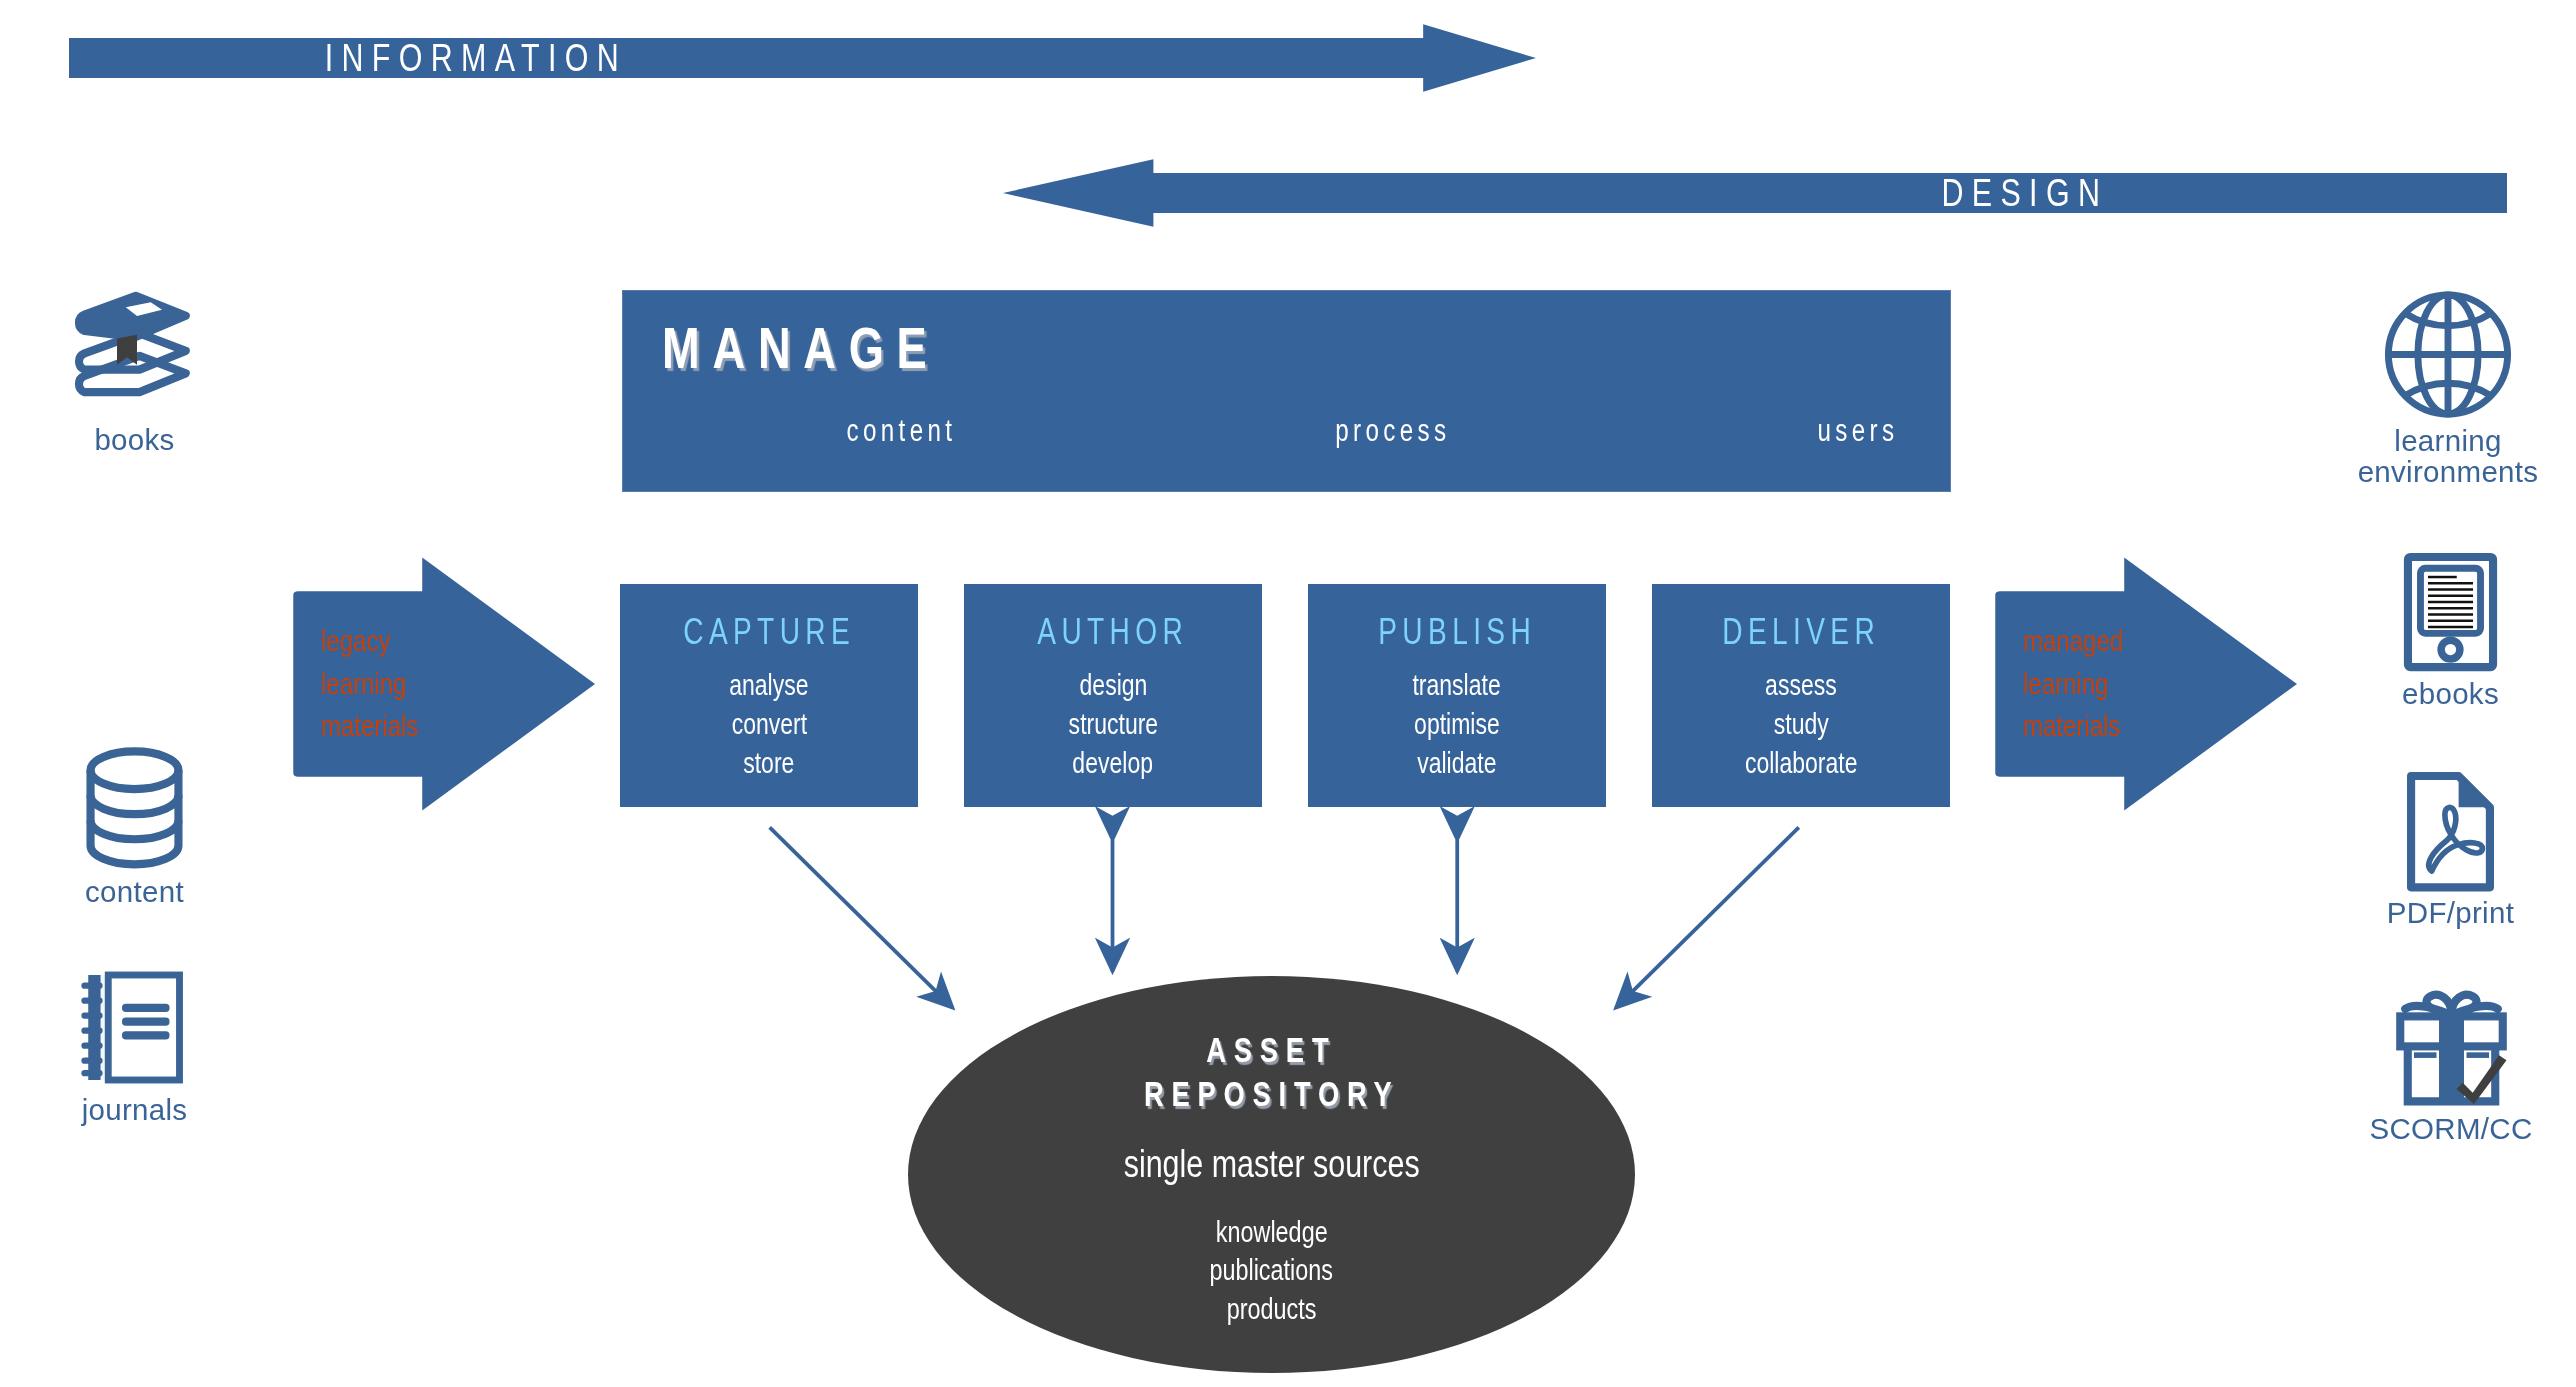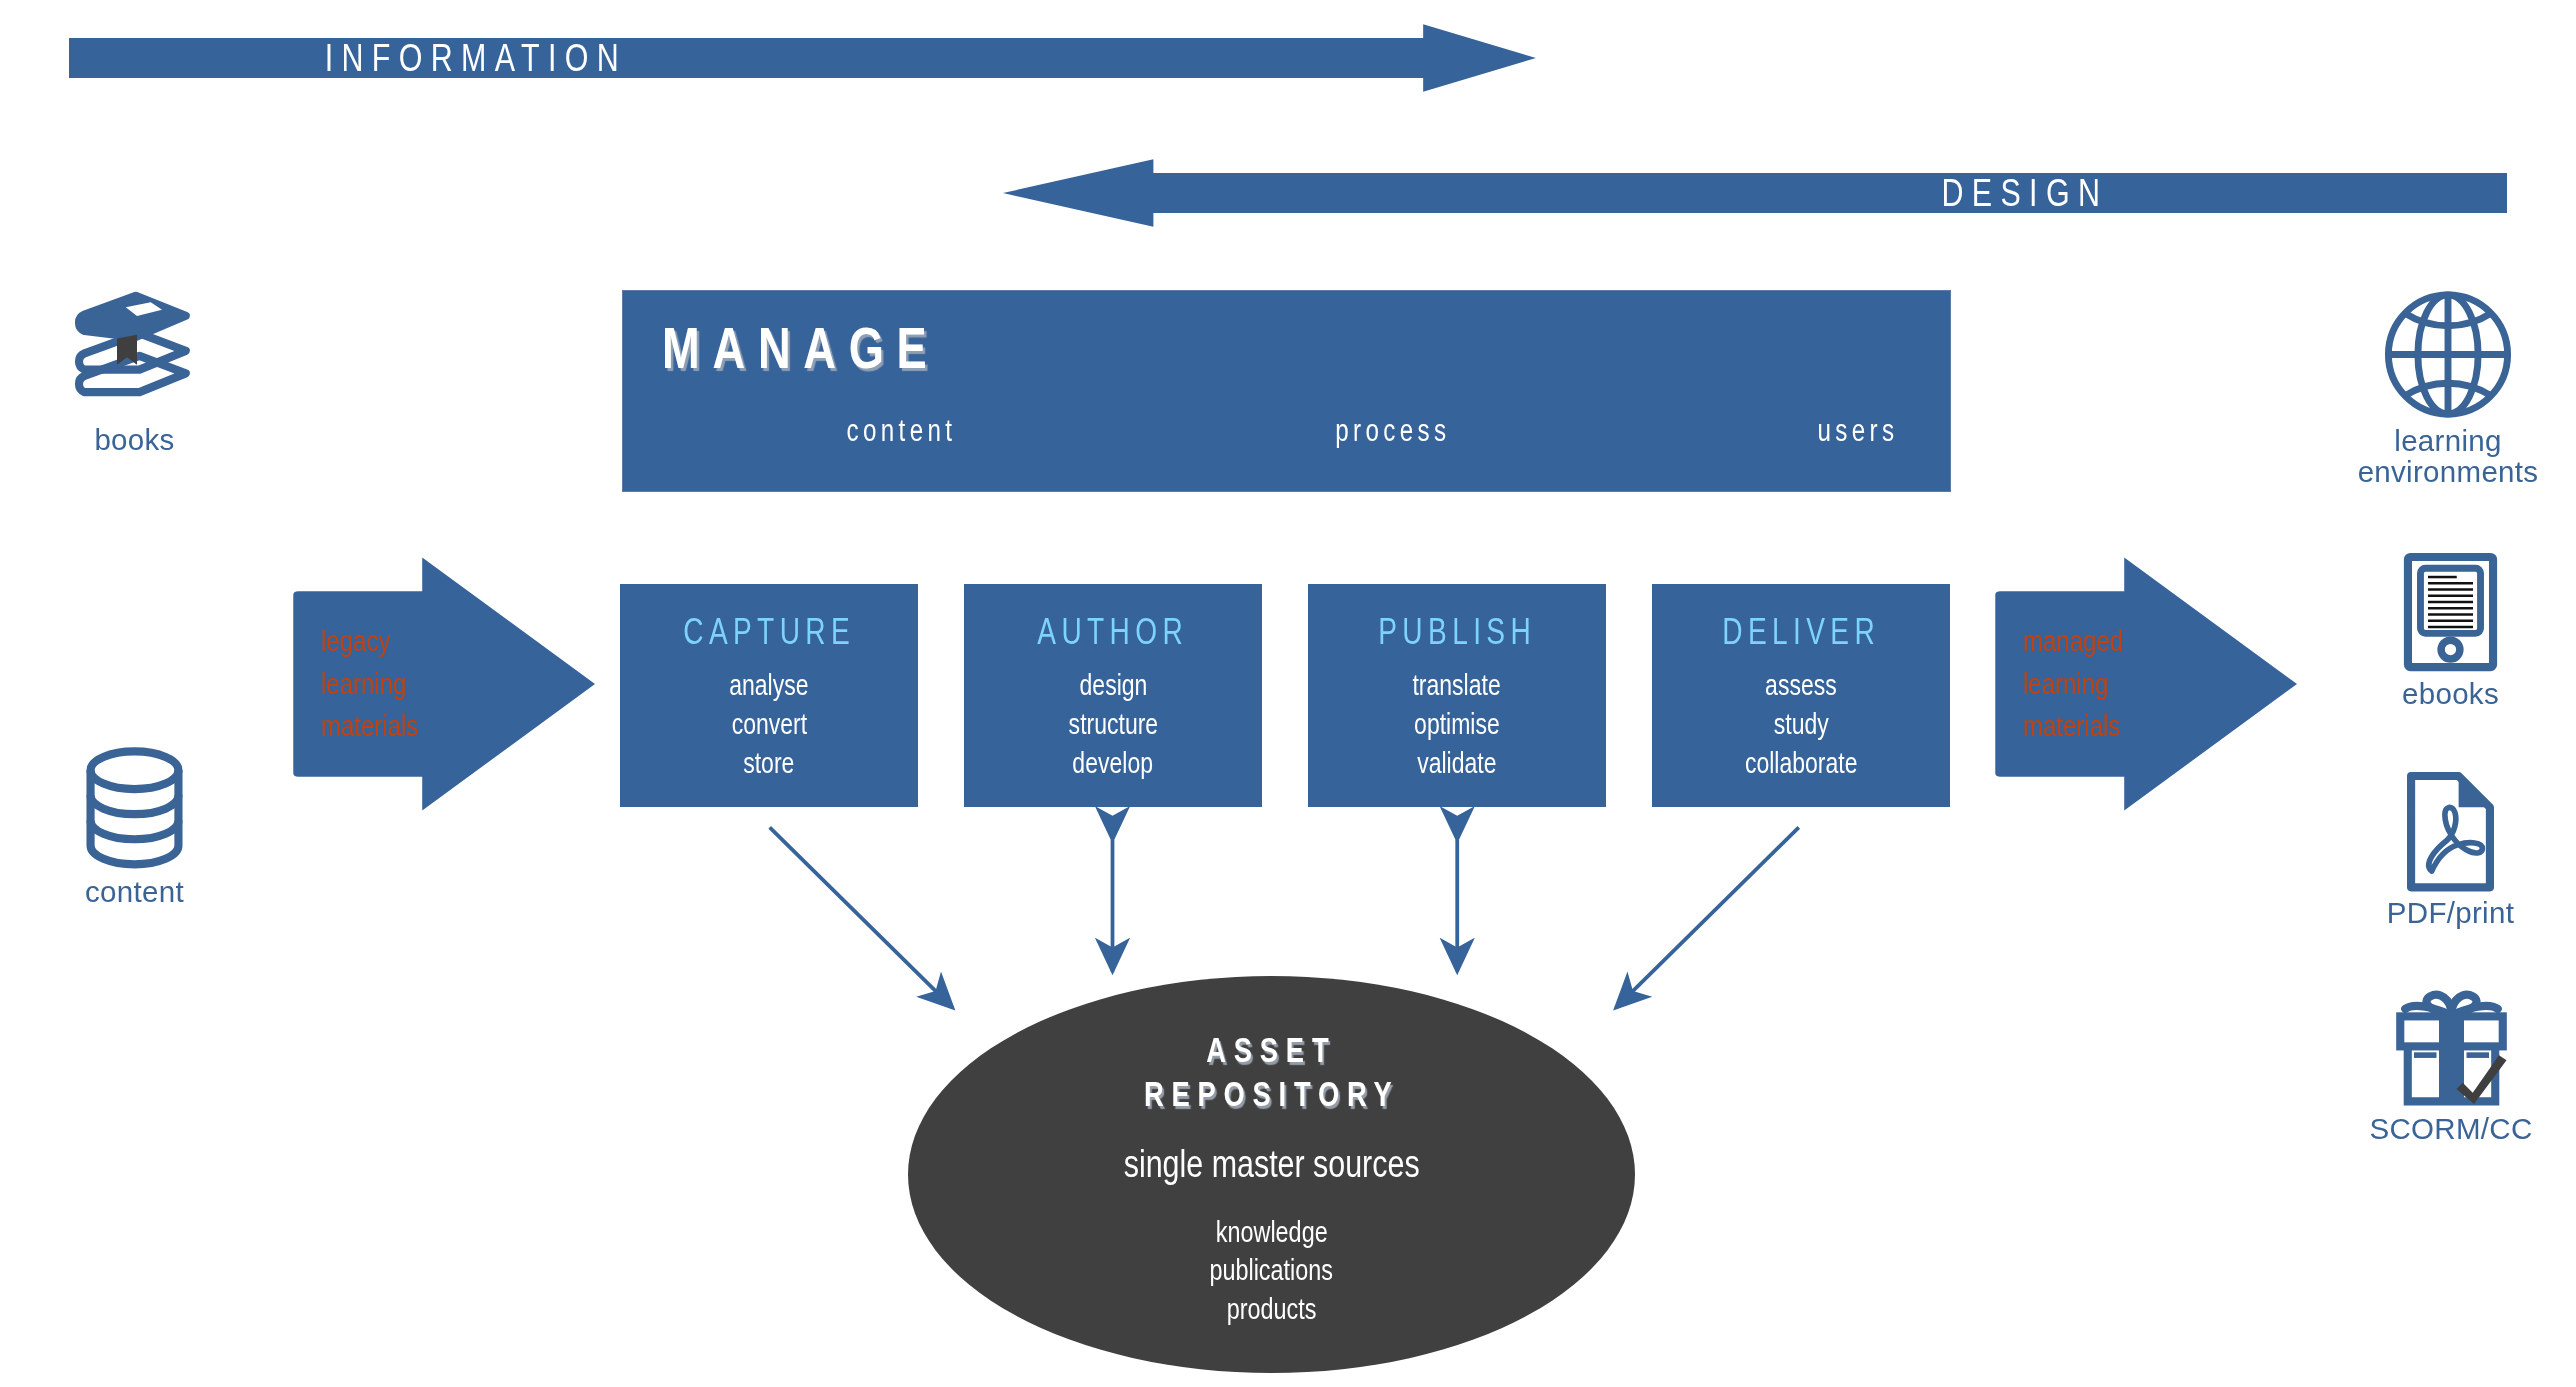--- a/index.html
+++ b/index.html
@@ -304,20 +304,42 @@
       <g fill="none" stroke="#3a6396" stroke-width="13" stroke-linejoin="round">
         <ellipse cx="90" cy="48" rx="70" ry="30"></ellipse>
         <path d="M20,48 L20,168 a70,30 0 0 0 140,0 L160,48"></path>
         <path d="M20,88 a70,30 0 0 0 140,0"></path>
         <path d="M20,128 a70,30 0 0 0 140,0"></path>
       </g>
     </svg>
     <span class="cap">content</span>
   </div>
 
+  <div class="icon-item" style="left:31px; top:965px;">
+    <svg class="glyph" width="113" height="125" viewBox="0 0 180 200">
+      <rect x="16" y="16" width="20" height="168" fill="#3a6396"></rect>
+      <rect x="36" y="16" width="12" height="168" fill="#f4f7fa"></rect>
+      <rect x="48" y="16" width="114" height="168" fill="#ffffff" stroke="#3a6396" stroke-width="11"></rect>
+      <g fill="#3a6396">
+        <rect x="5" y="28" width="34" height="10" rx="5"></rect>
+        <rect x="5" y="52" width="34" height="10" rx="5"></rect>
+        <rect x="5" y="76" width="34" height="10" rx="5"></rect>
+        <rect x="5" y="100" width="34" height="10" rx="5"></rect>
+        <rect x="5" y="124" width="34" height="10" rx="5"></rect>
+        <rect x="5" y="148" width="34" height="10" rx="5"></rect>
+        <rect x="5" y="168" width="34" height="10" rx="5"></rect>
+      </g>
+      <g fill="#3a6396">
+        <rect x="70" y="62" width="76" height="13" rx="6"></rect>
+        <rect x="70" y="84" width="76" height="13" rx="6"></rect>
+        <rect x="70" y="106" width="76" height="13" rx="6"></rect>
+      </g>
+    </svg>
+    <span class="cap">journals</span>
+  </div>
 
   <div class="icon-item" style="left:2335px; top:288px; width:226px;">
     <svg class="glyph" width="132" height="133" viewBox="0 0 210 212">
       <g fill="none" stroke="#3a6396" stroke-width="11">
         <circle cx="105" cy="106" r="95"></circle>
         <line x1="105" y1="11" x2="105" y2="201"></line>
         <line x1="10" y1="106" x2="200" y2="106"></line>
         <ellipse cx="105" cy="106" rx="48" ry="95"></ellipse>
         <path d="M36,40 a128,128 0 0 0 138,0"></path>
         <path d="M36,172 a128,128 0 0 1 138,0"></path>

